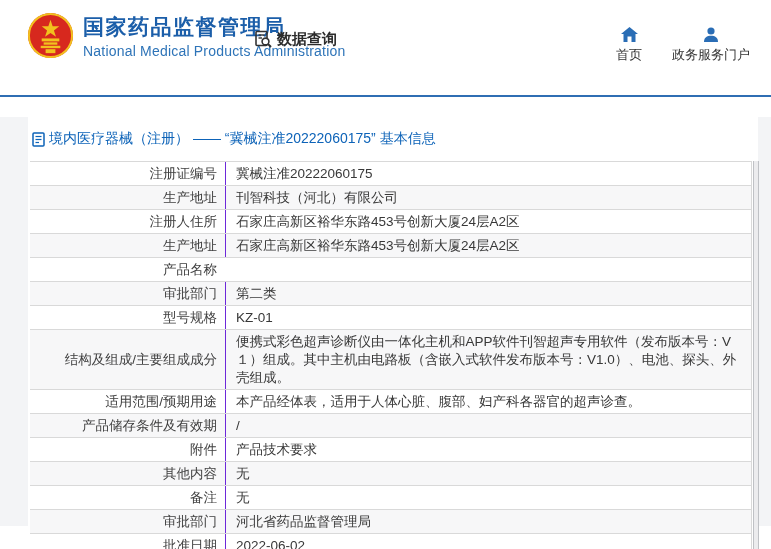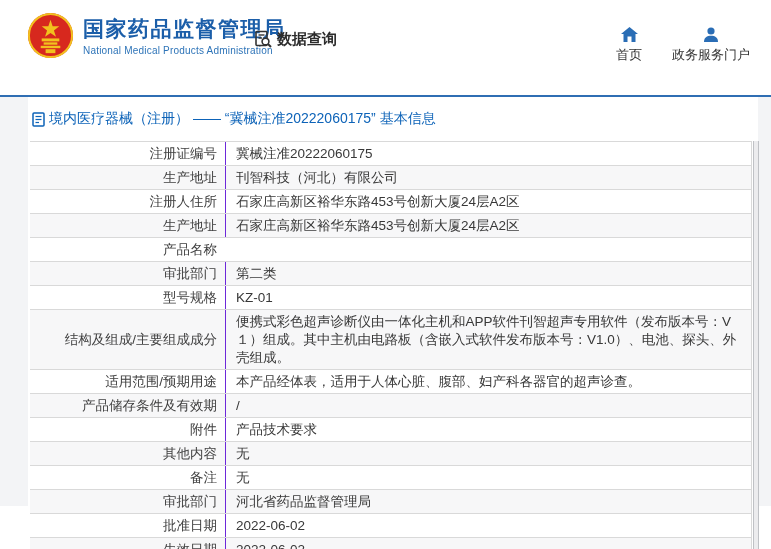--- a/index.html
+++ b/index.html
@@ -5,30 +5,30 @@
   * { margin:0; padding:0; box-sizing:border-box; }
   html,body { width:771px; height:549px; overflow:hidden; }
   body { font-family:"Liberation Sans","DejaVu Sans",sans-serif; background:#ffffff; color:#333; }
 
   
   .header { position:relative; height:95px; background:#fff; }
   .brand { position:absolute; left:27px; top:12px; display:flex; align-items:center; }
   .emblem { width:47px; height:47px; flex:0 0 auto; }
   .brand-text { margin-left:9px; }
   .org-cn { font-size:21px; font-weight:bold; color:#1b5ea9; letter-spacing:1.5px; }
-  .org-en { font-size:10px; color:#2e74b8; margin-top:2px; letter-spacing:.2px; }
+  .org-en { font-size:14px; color:#2e74b8; margin-top:2px; letter-spacing:.2px; }
   .data-query { position:absolute; left:254px; top:30px; display:flex; align-items:center; cursor:pointer; }
   .data-query span { font-size:15px; font-weight:bold; color:#2b2b2b; margin-left:4px; }
   .top-nav { position:absolute; right:21px; top:27px; display:flex; gap:30px;font-family:Liberation Serif, serif; }
   .nav-item { display:flex; flex-direction:column; align-items:center; cursor:pointer; }
   .nav-item .lbl { font-size:13px; color:#333; margin-top:4px; white-space:nowrap; }
   .blue-line { height:2px; background:#2f6eb3; }
 
   
-  .page-band { background:#f3f4f6; height:409px; }
+  .page-band { background:#f3f4f6; height:409px;margin-top:20px; }
   .panel { width:730px; margin-left:28px; background:#fff; height:464px; padding-top:10px; position:relative; }
 
   .breadcrumb { height:24px; display:flex; align-items:center; margin:0 0 10px 4px; }
   .breadcrumb .bc-text { font-size:14px; color:#0d63b8; margin-left:4px; }
 
   
   .tbl-wrap { position:relative; margin-left:2px; }
   .tbl { width:722px; border-top:1px solid #d9d9d9; border-right:1px solid #d9d9d9; }
   .row { display:flex; border-bottom:1px solid #d9d9d9; min-height:21px; background:#fff; }
   .row:nth-child(even) { background:#f7f7f8; }

